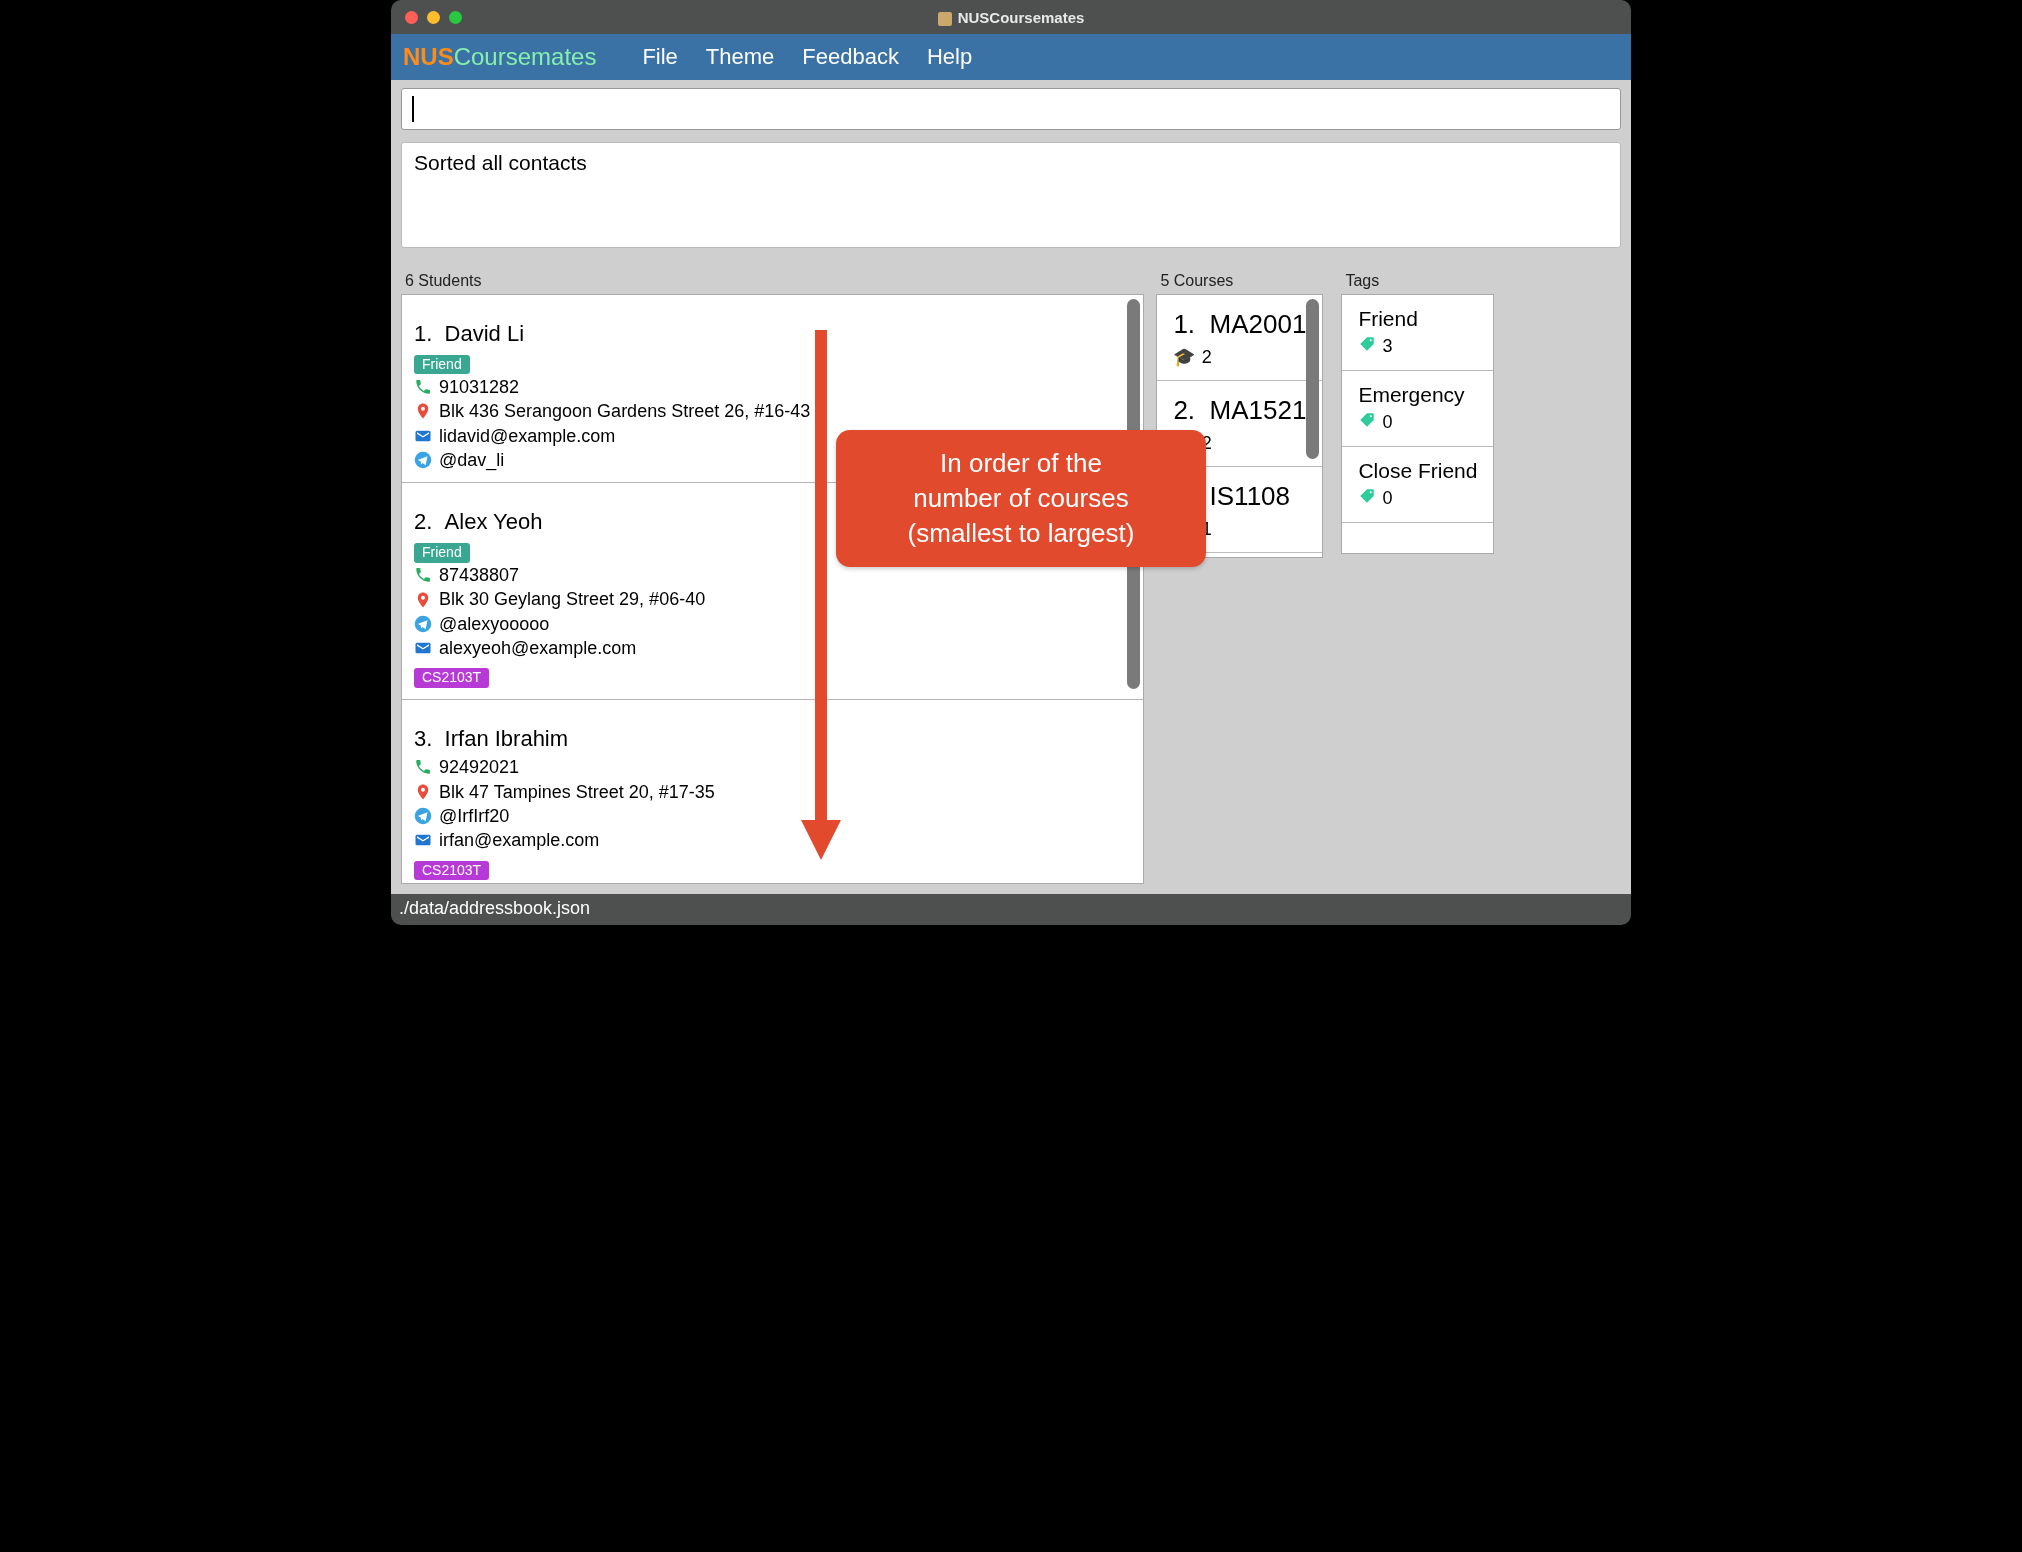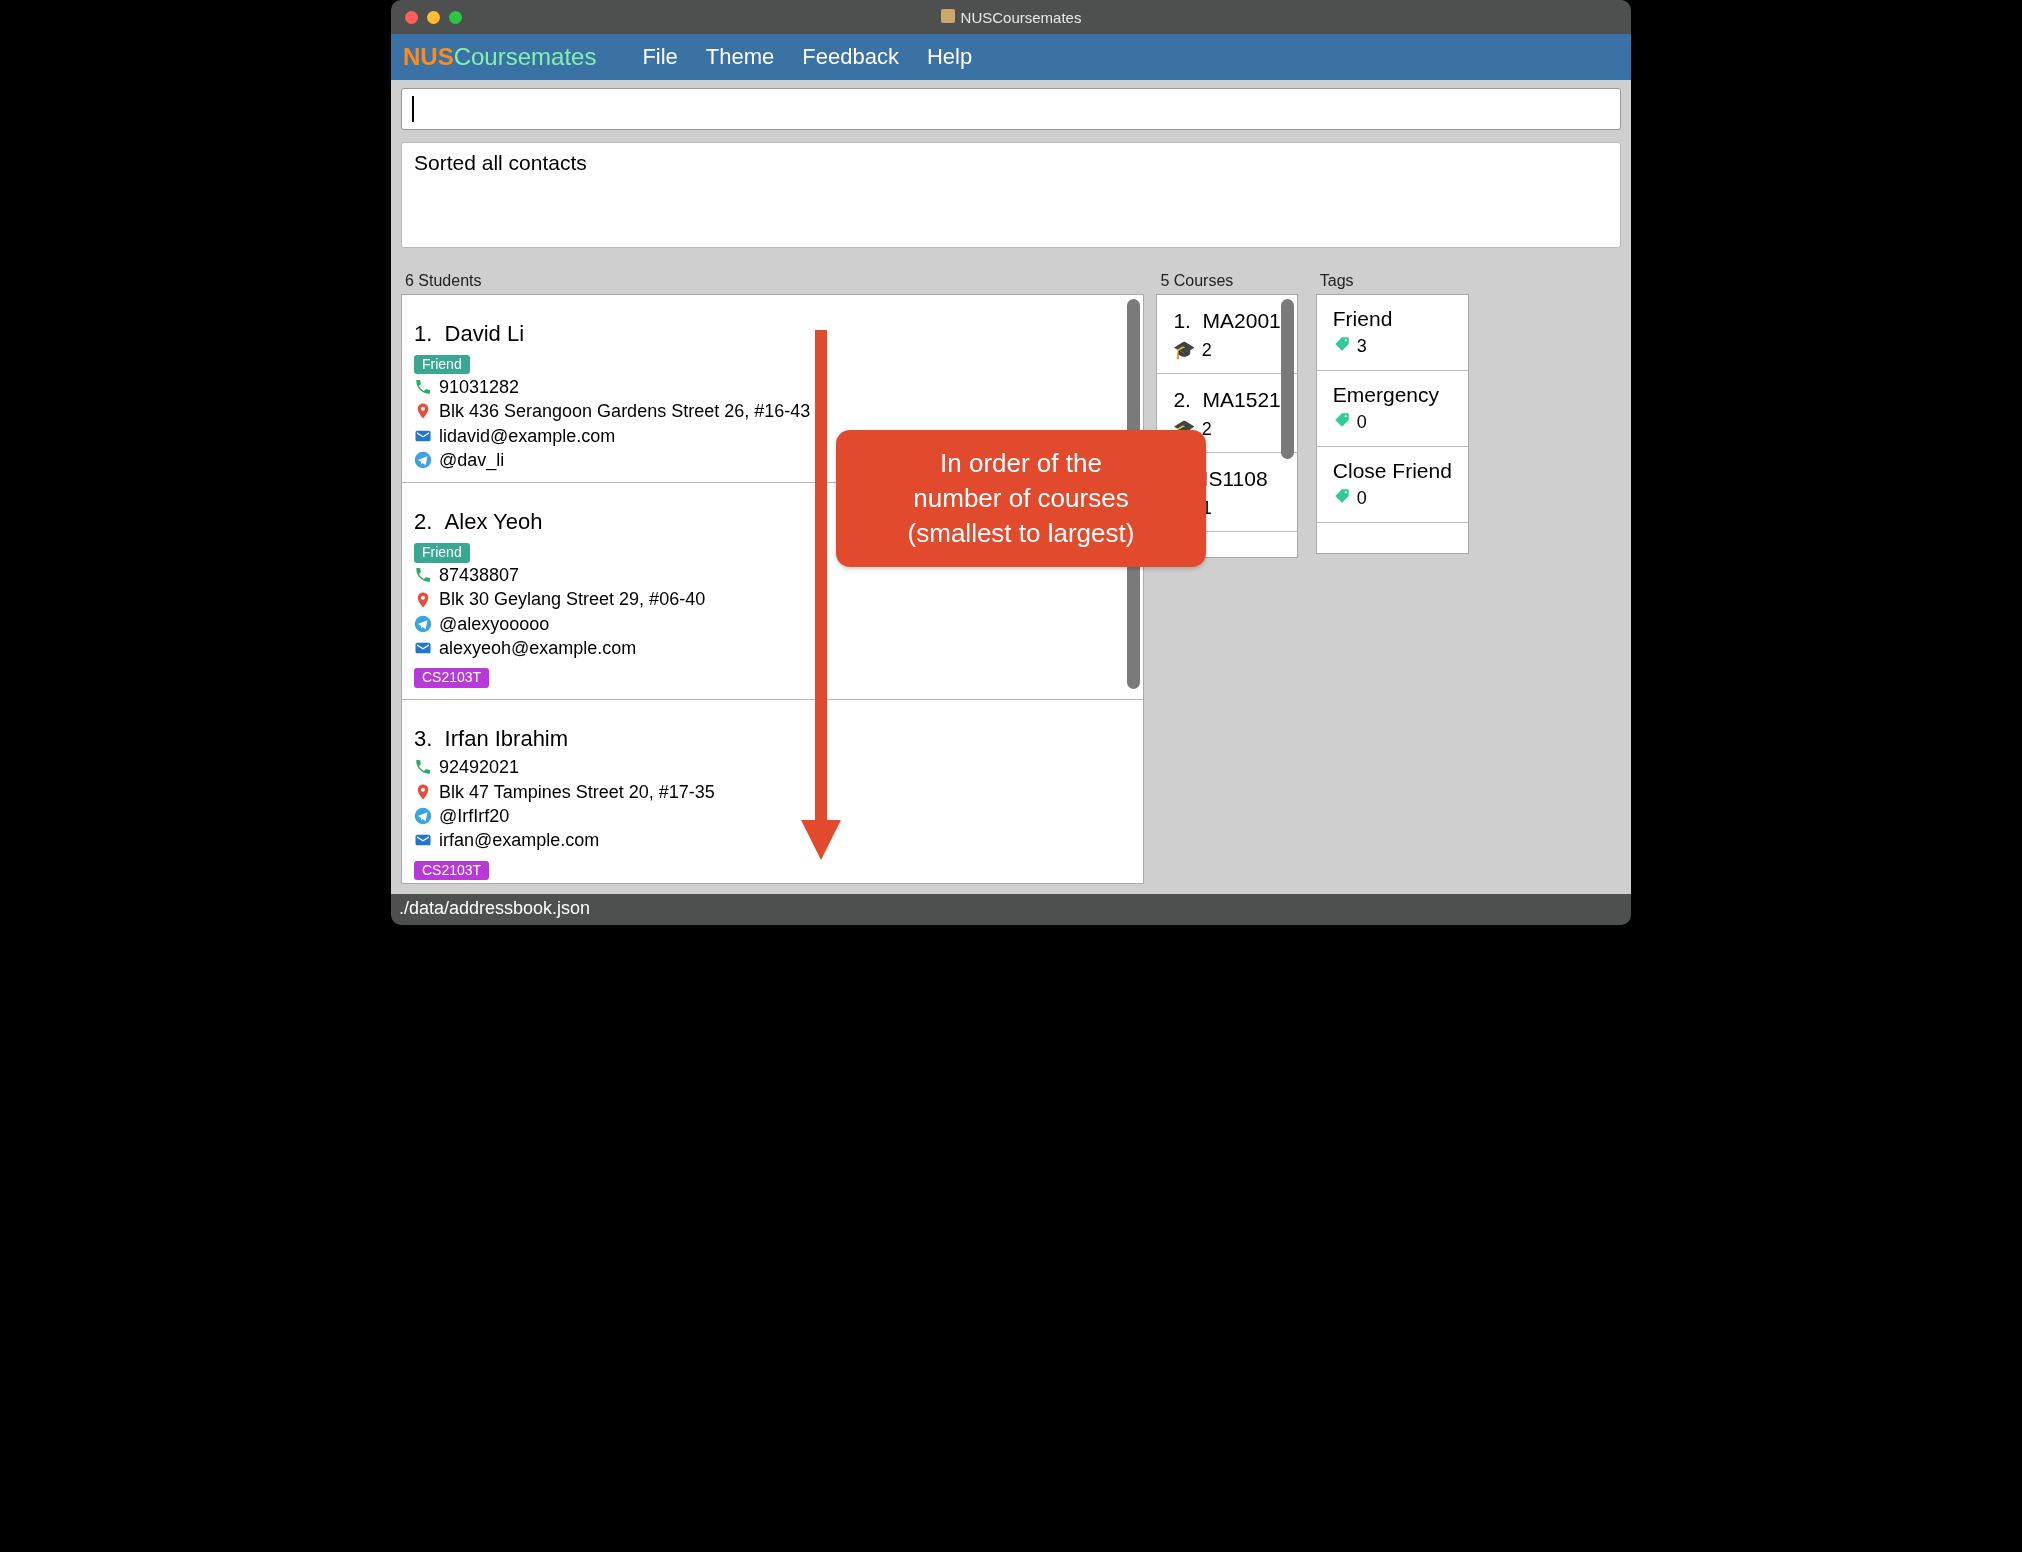--- a/index.html
+++ b/index.html
@@ -36,23 +36,23 @@
   }
   .tl.red { background: #ff5f57; }
   .tl.yellow { background: #febc2e; }
   .tl.green { background: #28c840; }
   .titlebar .title {
     position: absolute;
     left: 0; right: 0;
     text-align: center;
     color: #e8e8e8;
     font-size: 15px;
-    font-weight: 400;
-    display: flex;
-    align-items: flex-start;
+    font-weight: 700;
+    display: flex;
+    align-items: flex-end;
     justify-content: center;
     gap: 6px;
     pointer-events: none;
   }
   .title-icon {
     width: 14px; height: 14px;
     background: #caa76a;
     border-radius: 2px;
     display: inline-block;
   }
@@ -179,21 +179,21 @@
     width: 18px; height: 18px; display: inline-flex;
     align-items: center; justify-content: center;
     flex-shrink: 0;
   }
 
   .courses-box .course-item {
     padding: 14px 16px 12px 16px;
     border-bottom: 1px solid #bcbcbc;
   }
   .course-item .course-name {
-    font-size: 21px;
+    font-size: 26px;
     margin-bottom: 6px;
   }
   .course-item .count-row {
     display: flex; align-items: center; gap: 6px;
     font-size: 18px;
   }
 
   .tag-item {
     padding: 12px 16px 12px 16px;
     border-bottom: 1px solid #bcbcbc;

